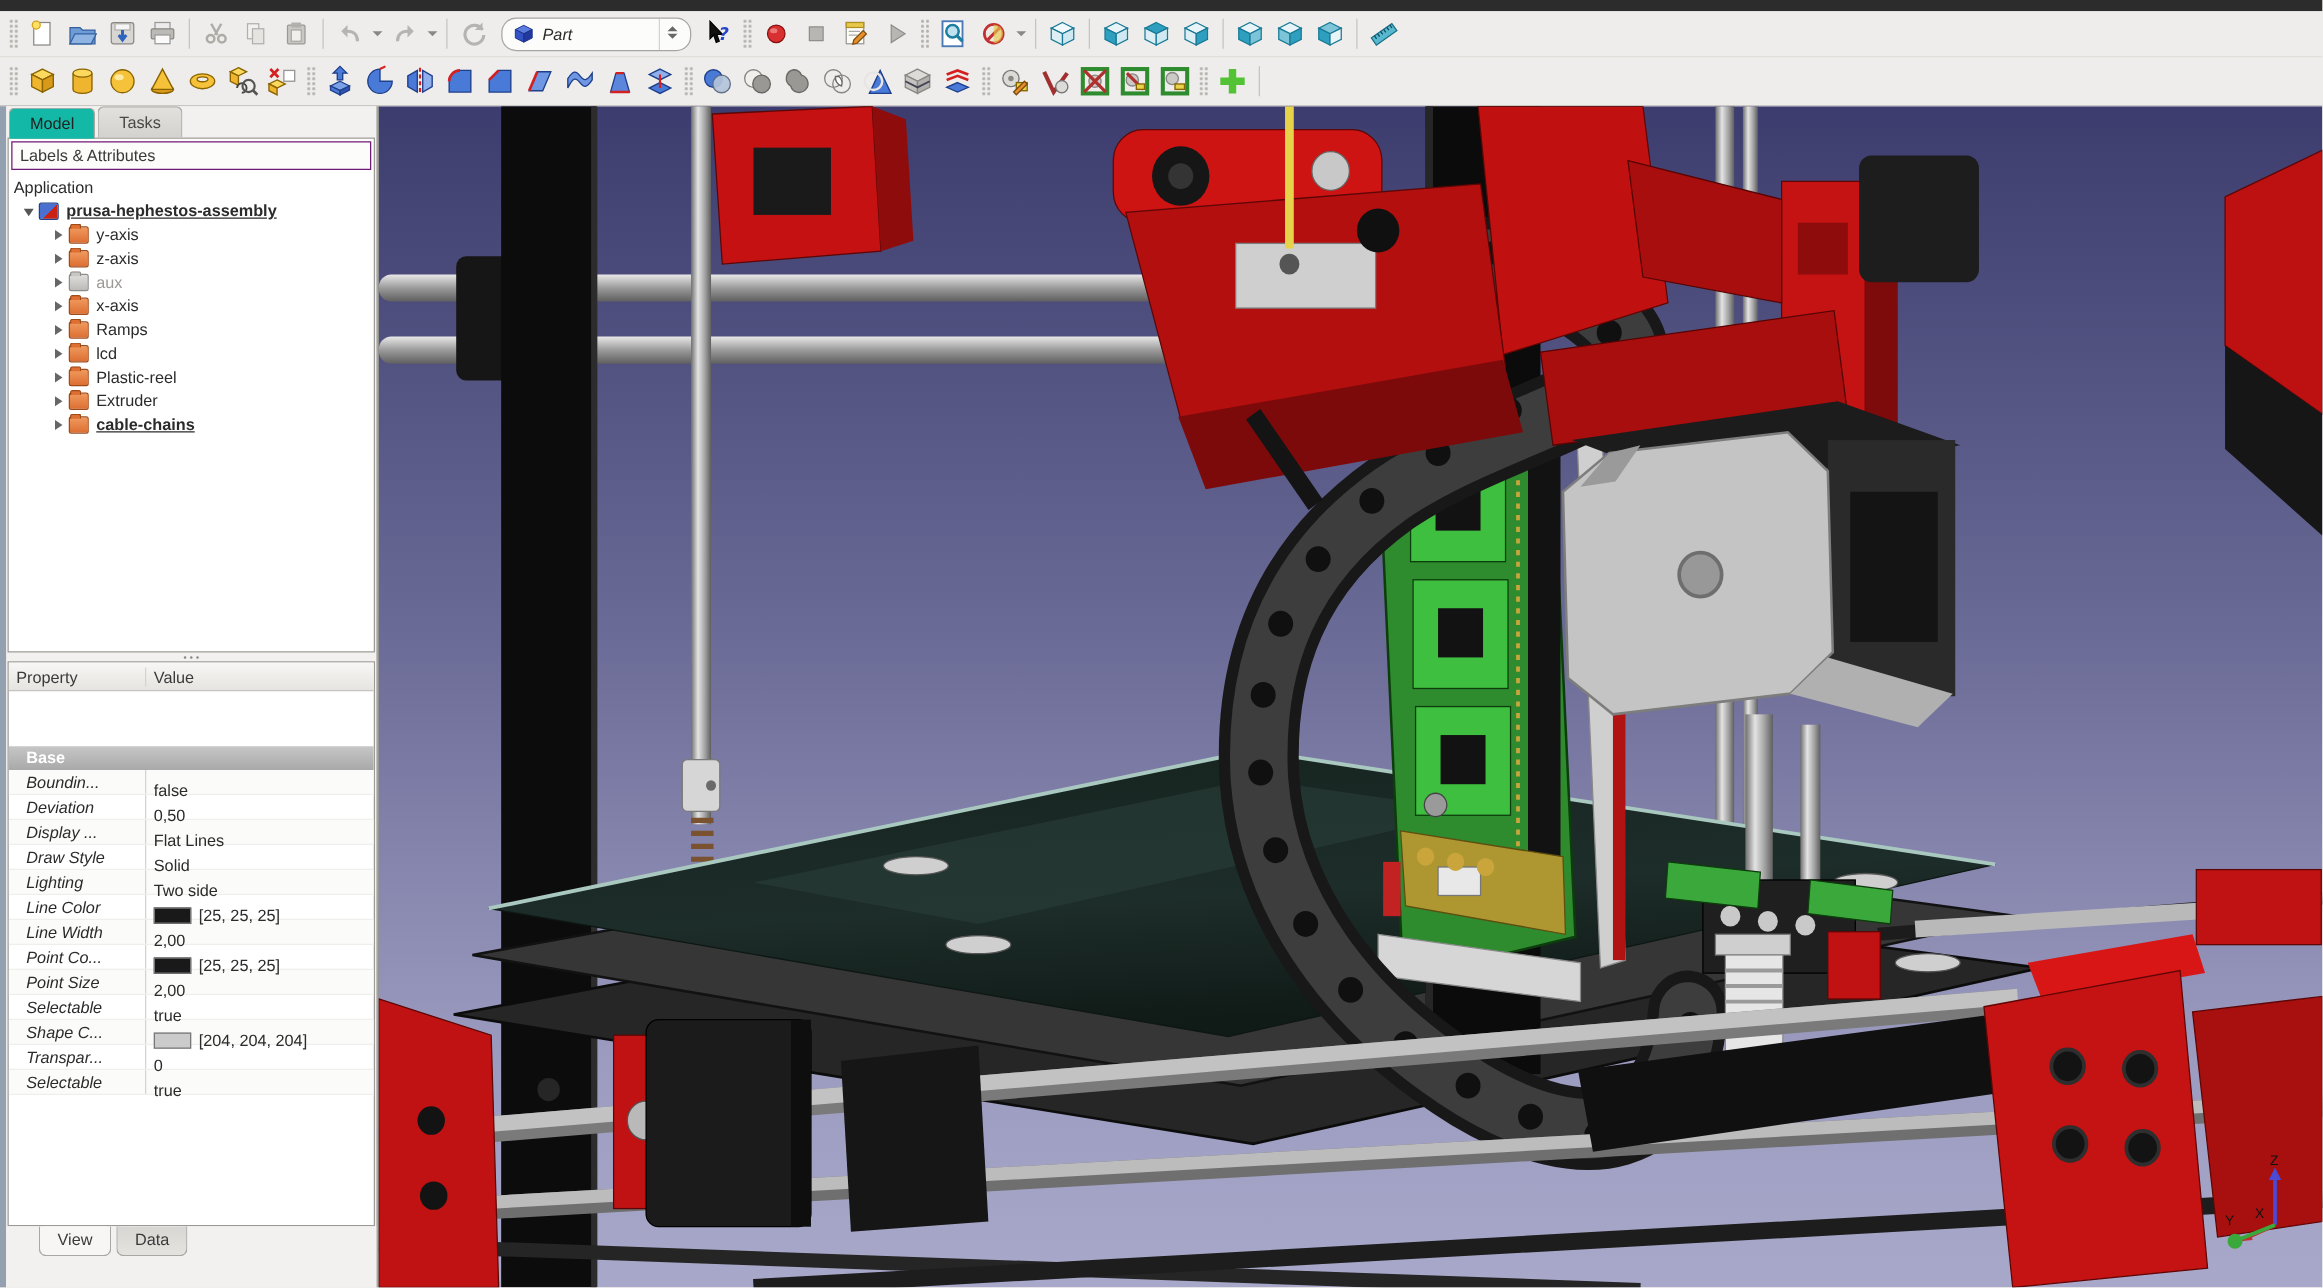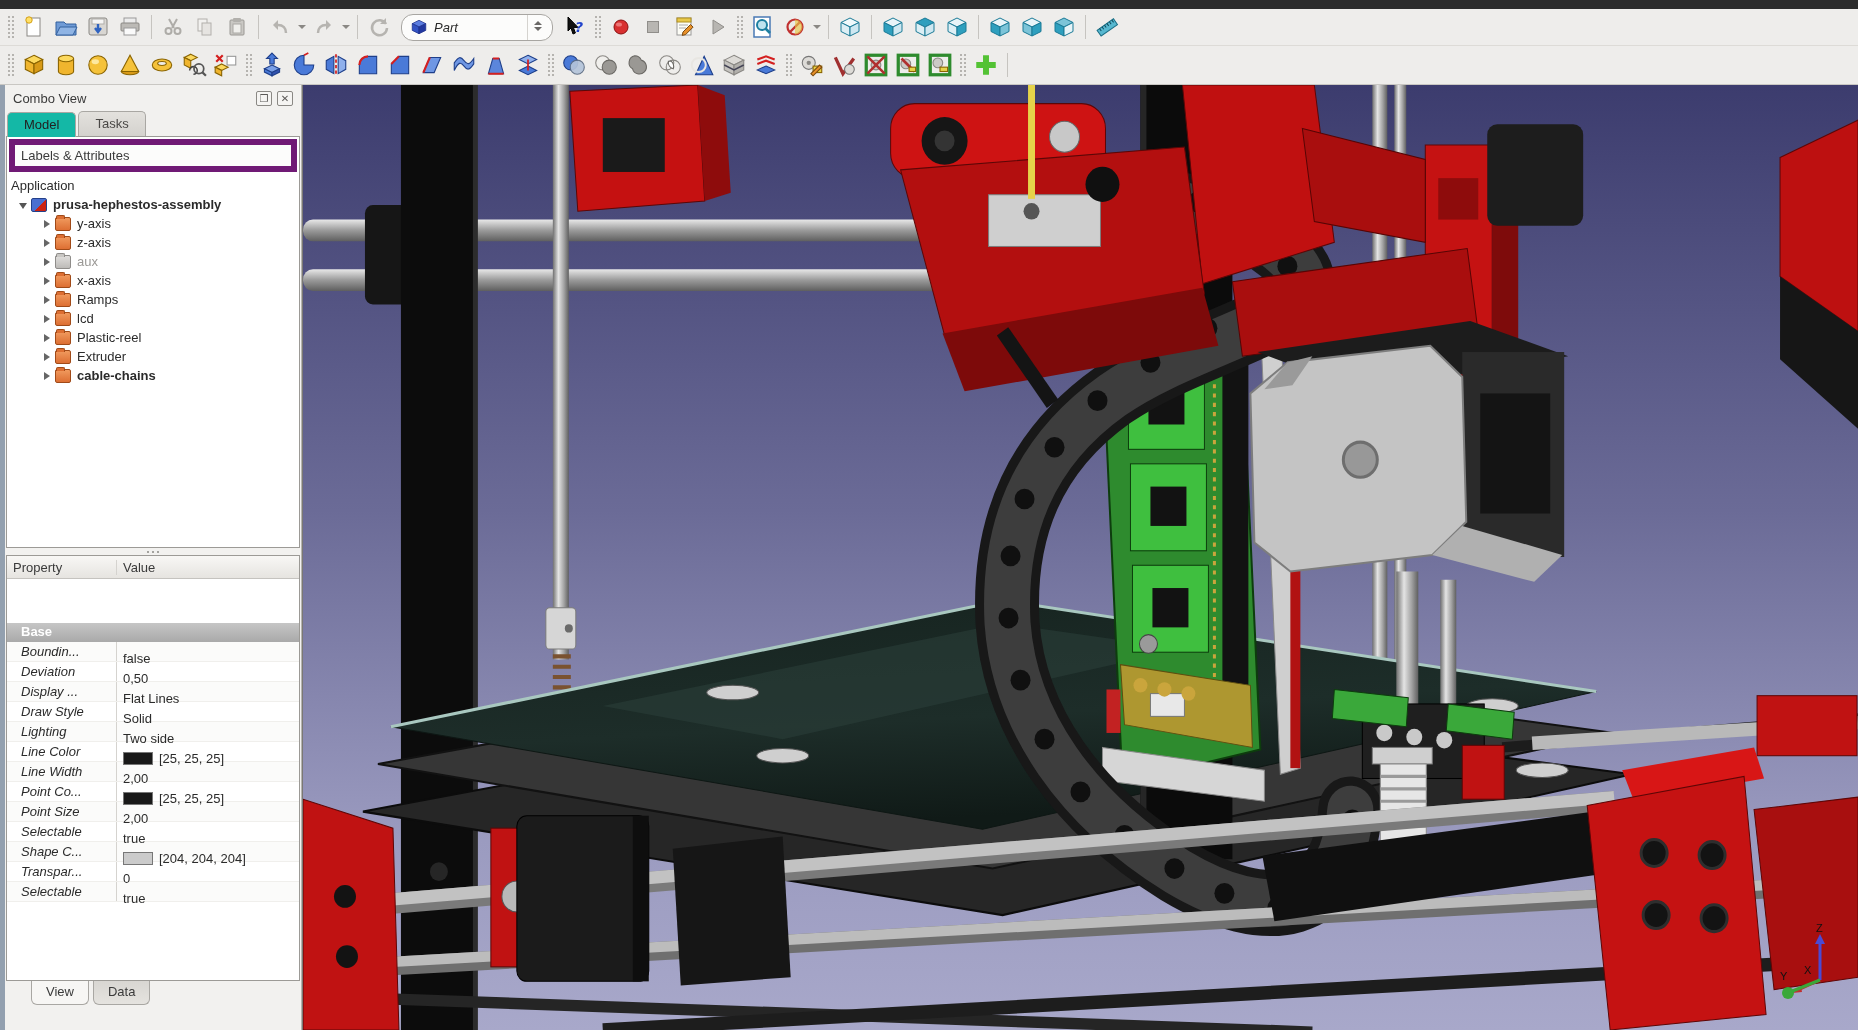--- a/index.html
+++ b/index.html
@@ -31,34 +31,34 @@
   .leftedge { width:5px; background:#93a0af; }
   .panel { width:297px; background:#f2f1ef; display:flex; flex-direction:column; border-right:1px solid #b5b3af; }
   .panel-title { height:26px; display:flex; align-items:center; padding:0 8px; color:#3a3a3a; }
   .panel-title .sp { flex:1; }
   .winbtn { width:16px; height:15px; border:1px solid #8a8884; border-radius:2px; margin-left:5px;
     font-size:10px; line-height:13px; text-align:center; color:#5a5856; background:#f5f4f2; }
   .tabs { display:flex; padding:0 2px; }
   .tab { padding:4px 16px 5px; border:1px solid #a9a7a3; border-bottom:none; border-radius:5px 5px 0 0; margin-right:2px; background:linear-gradient(#e3e1dd,#d4d2ce); color:#4a4846; }
   .tab.active { background:#14b8a6; position:relative; top:1px; color:#222; }
   .treebox { height:412px; background:#ffffff; border:1px solid #9c9a96; margin:0 1px; overflow:hidden; }
-  .lahdr { margin:2px; border:6px solid #701a75; background:#fcfcfb; padding:3px 6px; color:#3a3a3a; }
+  .lahdr { margin:2px; border:1px solid #701a75; background:#fcfcfb; padding:3px 6px; color:#3a3a3a; }
   .troot { padding:2px 4px; }
   .trow { display:flex; align-items:center; height:19px; }
   .exp { width:0; height:0; border:4.5px solid transparent; flex:0 0 auto; }
   .exp.open { border-top:6px solid #555; border-bottom:none; margin:3px 4px 0 0; }
   .exp.closed { border-left:6px solid #666; border-right:none; margin:0 5px 0 3px; }
   .ticon { width:16px; height:14px; margin-right:6px; position:relative; flex:0 0 auto; }
   .folder { background:linear-gradient(#f09a5e,#dd6f33); border:1px solid #a04a18; border-radius:2px; }
   .folder::before { content:""; position:absolute; left:0; top:-3px; width:7px; height:3px; background:#dd6f33; border:1px solid #a04a18; border-bottom:none; border-radius:2px 2px 0 0; }
   .folder.gray { background:linear-gradient(#e0dedc,#bdbbb8); border-color:#8f8d8a; }
   .folder.gray::before { background:#c9c7c4; border-color:#8f8d8a; }
   .docicon { background:linear-gradient(135deg,#4a6fd0 55%,#cc2211 55%); border:1px solid #23408a; border-radius:2px; }
   .tlabel { white-space:nowrap; }
-  .bold { font-weight:bold; }
+  .bold { font-weight:bold;text-decoration:underline; }
   .gray-t { color:#9b9996; }
   .splitter { height:7px; display:flex; align-items:center; justify-content:center; gap:3px; }
   .splitter i { width:2px; height:2px; background:#8a8884; border-radius:50%; }
   .propbox { flex:1; background:#ffffff; border:1px solid #9c9a96; margin:0 1px; overflow:hidden; }
   .phdr { display:flex; height:23px; background:linear-gradient(#f8f7f5,#e6e4e0); border-bottom:1px solid #c5c3bf; align-items:center; }
   .phdr div { padding:0 6px; color:#3a3a3a; }
   .pc1 { width:110px; border-right:1px solid #d5d3cf; }
   .pgrp { height:19px; background:linear-gradient(#c6c6c6,#a9a9a9); color:#fff; font-weight:bold; padding:1px 0 0 14px;margin-top:44px; }
   .prow { display:flex; height:20px; align-items:center; border-bottom:1px solid #f0efec; }
   .prow:nth-child(odd) { background:#fbfbfa; }
@@ -467,26 +467,20 @@
         <path d="M12 3v18M3 12h18" stroke="#53c234" stroke-width="5.5"></path>
       </svg>
     </div>
   <div class="vsep"></div>
 </div>
 
 <div class="mainrow">
   <div class="leftedge"></div>
 
   <div class="panel">
-    <div class="panel-title">
-      <span>Combo View</span>
-      <span class="sp"></span>
-      <span class="winbtn">❐</span>
-      <span class="winbtn">✕</span>
-    </div>
     <div class="tabs">
       <div class="tab active">Model</div>
       <div class="tab">Tasks</div>
     </div>
 
     <div class="treebox">
       <div class="lahdr">Labels &amp; Attributes</div>
       <div class="troot">
         <div class="trow">
           <span class="tlabel">Application</span>

